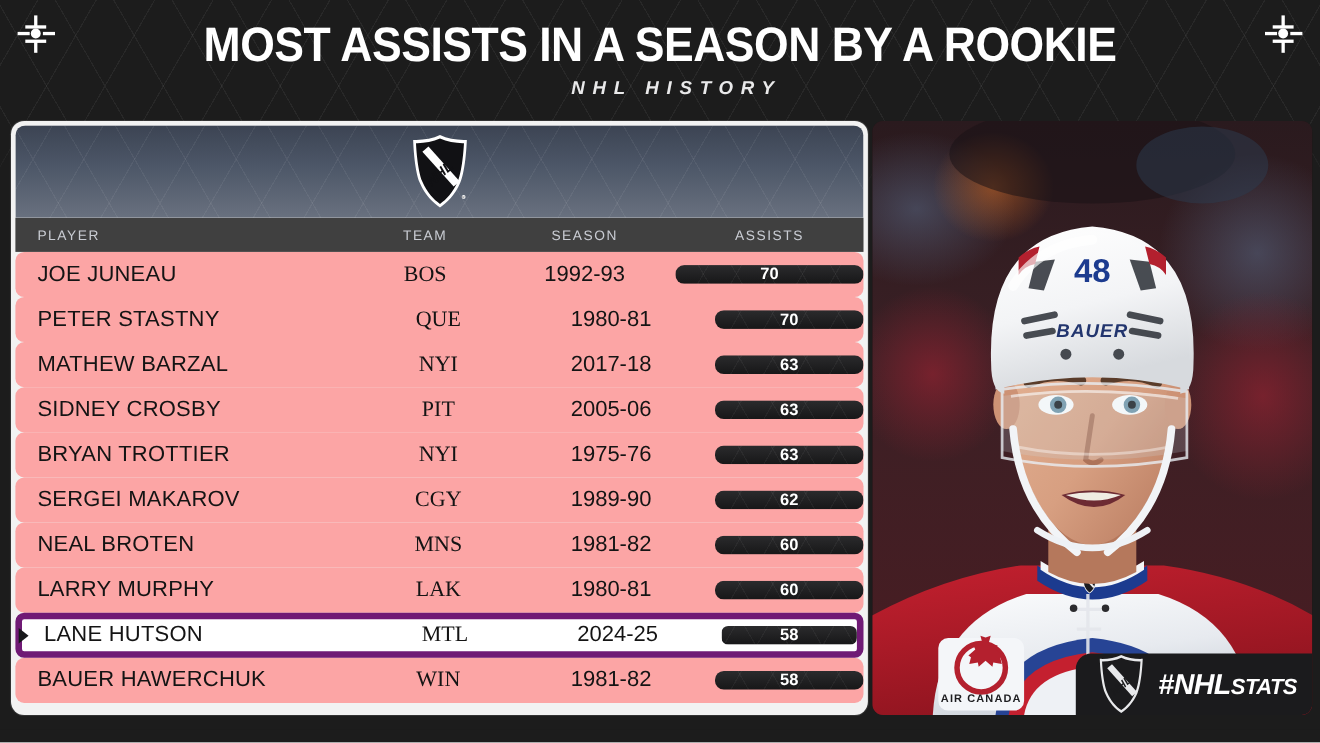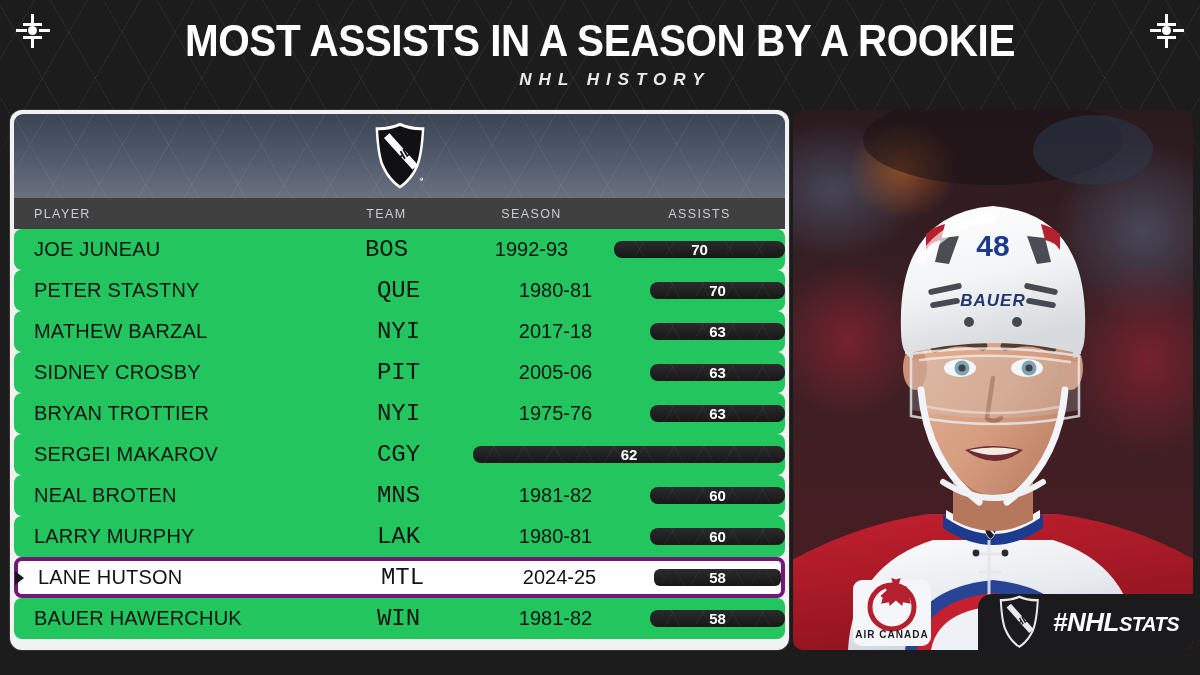--- a/index.html
+++ b/index.html
@@ -107,48 +107,48 @@
     font-weight: 400;
     letter-spacing: 1.4px;
   }
 
   
   .row {
     position: relative;
     display: flex; align-items: center;
     height: 41px;
     margin-top: 0;
-    background: #22c55e;
+    background: #fca5a5;
     border-radius: 8px;
     color: #141414;
   }
   .row + .row { margin-top: 0px; gap: 12px; }
 
   .row.highlight {
     background: #ffffff;
-    border: 4px solid #701a75;
+    border: 6px solid #701a75;
     z-index: 3;
   }
   .row-pointer {
     position: absolute;
     left: -3px; top: 50%;
     transform: translateY(-50%);
     width: 0; height: 0;
     border-top: 7px solid transparent;
     border-bottom: 7px solid transparent;
     border-left: 9px solid #17181a;
   }
 
   
   .c-player { width: 310px; padding-left: 20px;
               font-family: "Liberation Sans Narrow","Liberation Sans",sans-serif;
               font-size: 20px; letter-spacing: .2px; white-space: nowrap; }
   .c-team   { width: 125px; text-align: center;
-              font-family: Liberation Mono, monospace;
-              font-size: 24px; }
+              font-family: Liberation Serif, serif;
+              font-size: 20px; }
   .c-season { width: 165px; text-align: center;
               font-family: "Liberation Sans Narrow","Liberation Sans",sans-serif;
               font-size: 20px; }
   .c-assists{ flex: 1; display: flex; align-items: stretch; }
 
   .c-header-player  { width: 310px; padding-left: 20px; }
   .c-header-team    { width: 125px; text-align: center; }
   .c-header-season  { width: 165px; text-align: center; }
   .c-header-assists { flex: 1; text-align: center; }
 
@@ -288,20 +288,21 @@
           <div class="c-player">BRYAN TROTTIER</div>
           <div class="c-team">NYI</div>
           <div class="c-season">1975-76</div>
           <div class="c-assists">
             <div class="assist-badge">63</div>
           </div>
         </div>
         <div class="row">
           <div class="c-player">SERGEI MAKAROV</div>
           <div class="c-team">CGY</div>
+          <div class="c-season">1989-90</div>
           <div class="c-assists">
             <div class="assist-badge">62</div>
           </div>
         </div>
         <div class="row">
           <div class="c-player">NEAL BROTEN</div>
           <div class="c-team">MNS</div>
           <div class="c-season">1981-82</div>
           <div class="c-assists">
             <div class="assist-badge">60</div>

